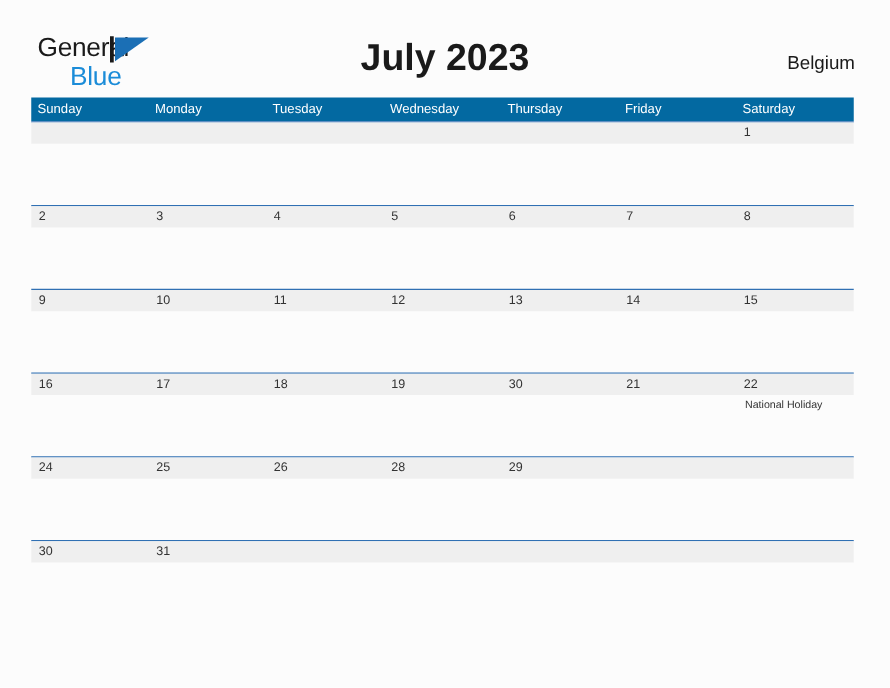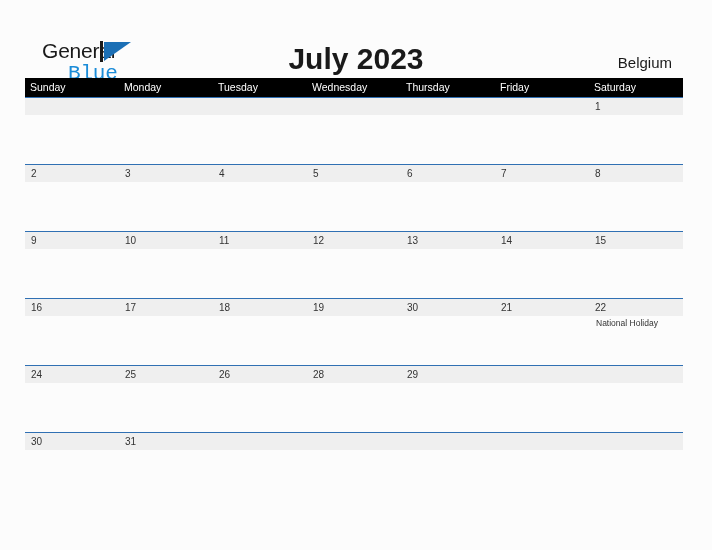--- a/index.html
+++ b/index.html
@@ -14,21 +14,21 @@
     font-family: "Liberation Sans", sans-serif;
     background: #fcfcfc;
     overflow: hidden;
     position: relative;
   }
 
   
   .page-header {
     position: relative;
     height: 52px;
-    margin: 12px;
+    margin: 0;
     padding: 0;
   }
 
   .brand {
     position: absolute;
     left: 30px;
     top: 28px;
     width: 100px;
     height: 44px;
     line-height: 1;
@@ -69,21 +69,21 @@
     border-bottom: 19px solid transparent;
   }
   .brand-row2 {
     margin-top: 1px;
     padding-left: 26px;
   }
   .brand-blue {
     font-size: 21px;
     color: #1b8cd8;
     letter-spacing: -0.2px;
-    font-family: Liberation Mono, monospace;
+    font-family: Liberation Sans, sans-serif;
   }
 
   .cal-title {
     position: absolute;
     left: 0;
     right: 0;
     top: 30px;
     text-align: center;
     font-size: 30px;
     color: #1a1a1a;
@@ -104,21 +104,21 @@
   
   .calendar {
     position: absolute;
     left: 25px;
     top: 78px;
     width: 658px;
   }
 
   .weekday-header {
     display: flex;
-    background: #000000;
+    background: #0369a1;
     height: 19px;
   }
   .weekday-cell {
     width: 94px;
     flex: 0 0 94px;
     color: #ffffff;
     font-size: 10.5px;
     line-height: 19px;
     padding-left: 5px;
     box-sizing: border-box;

